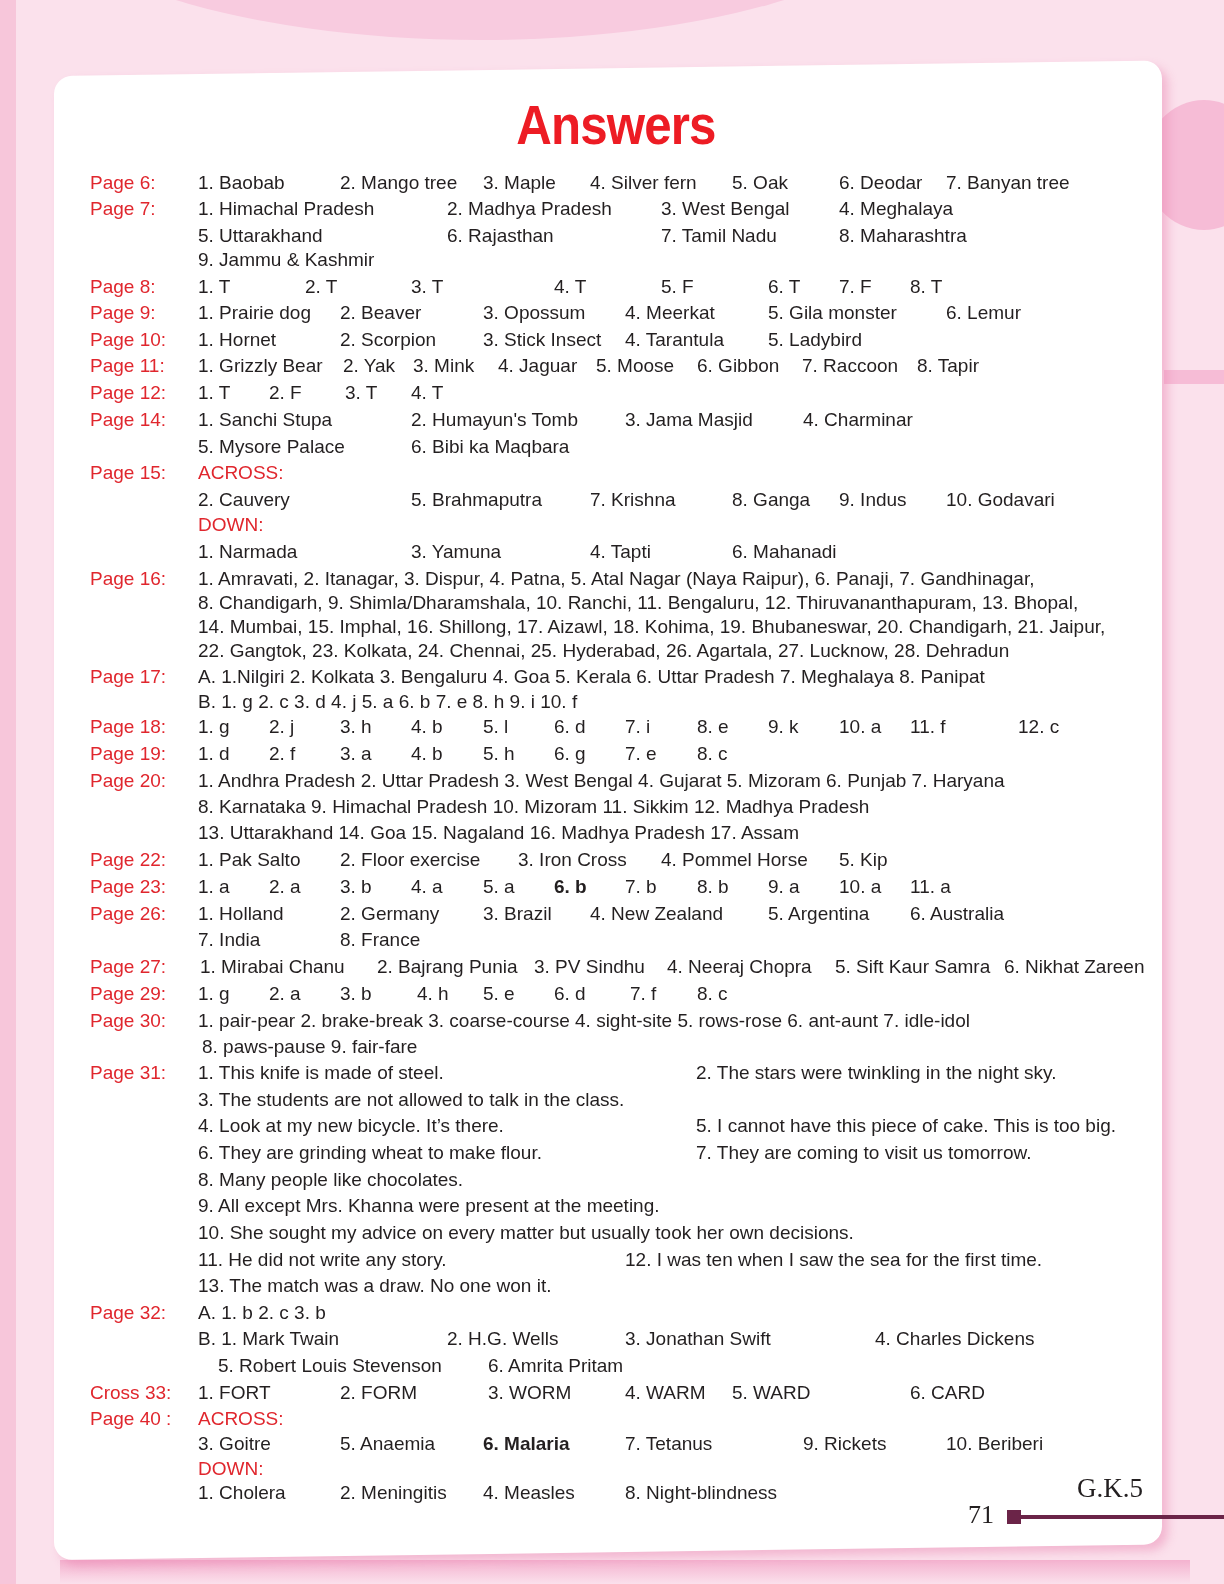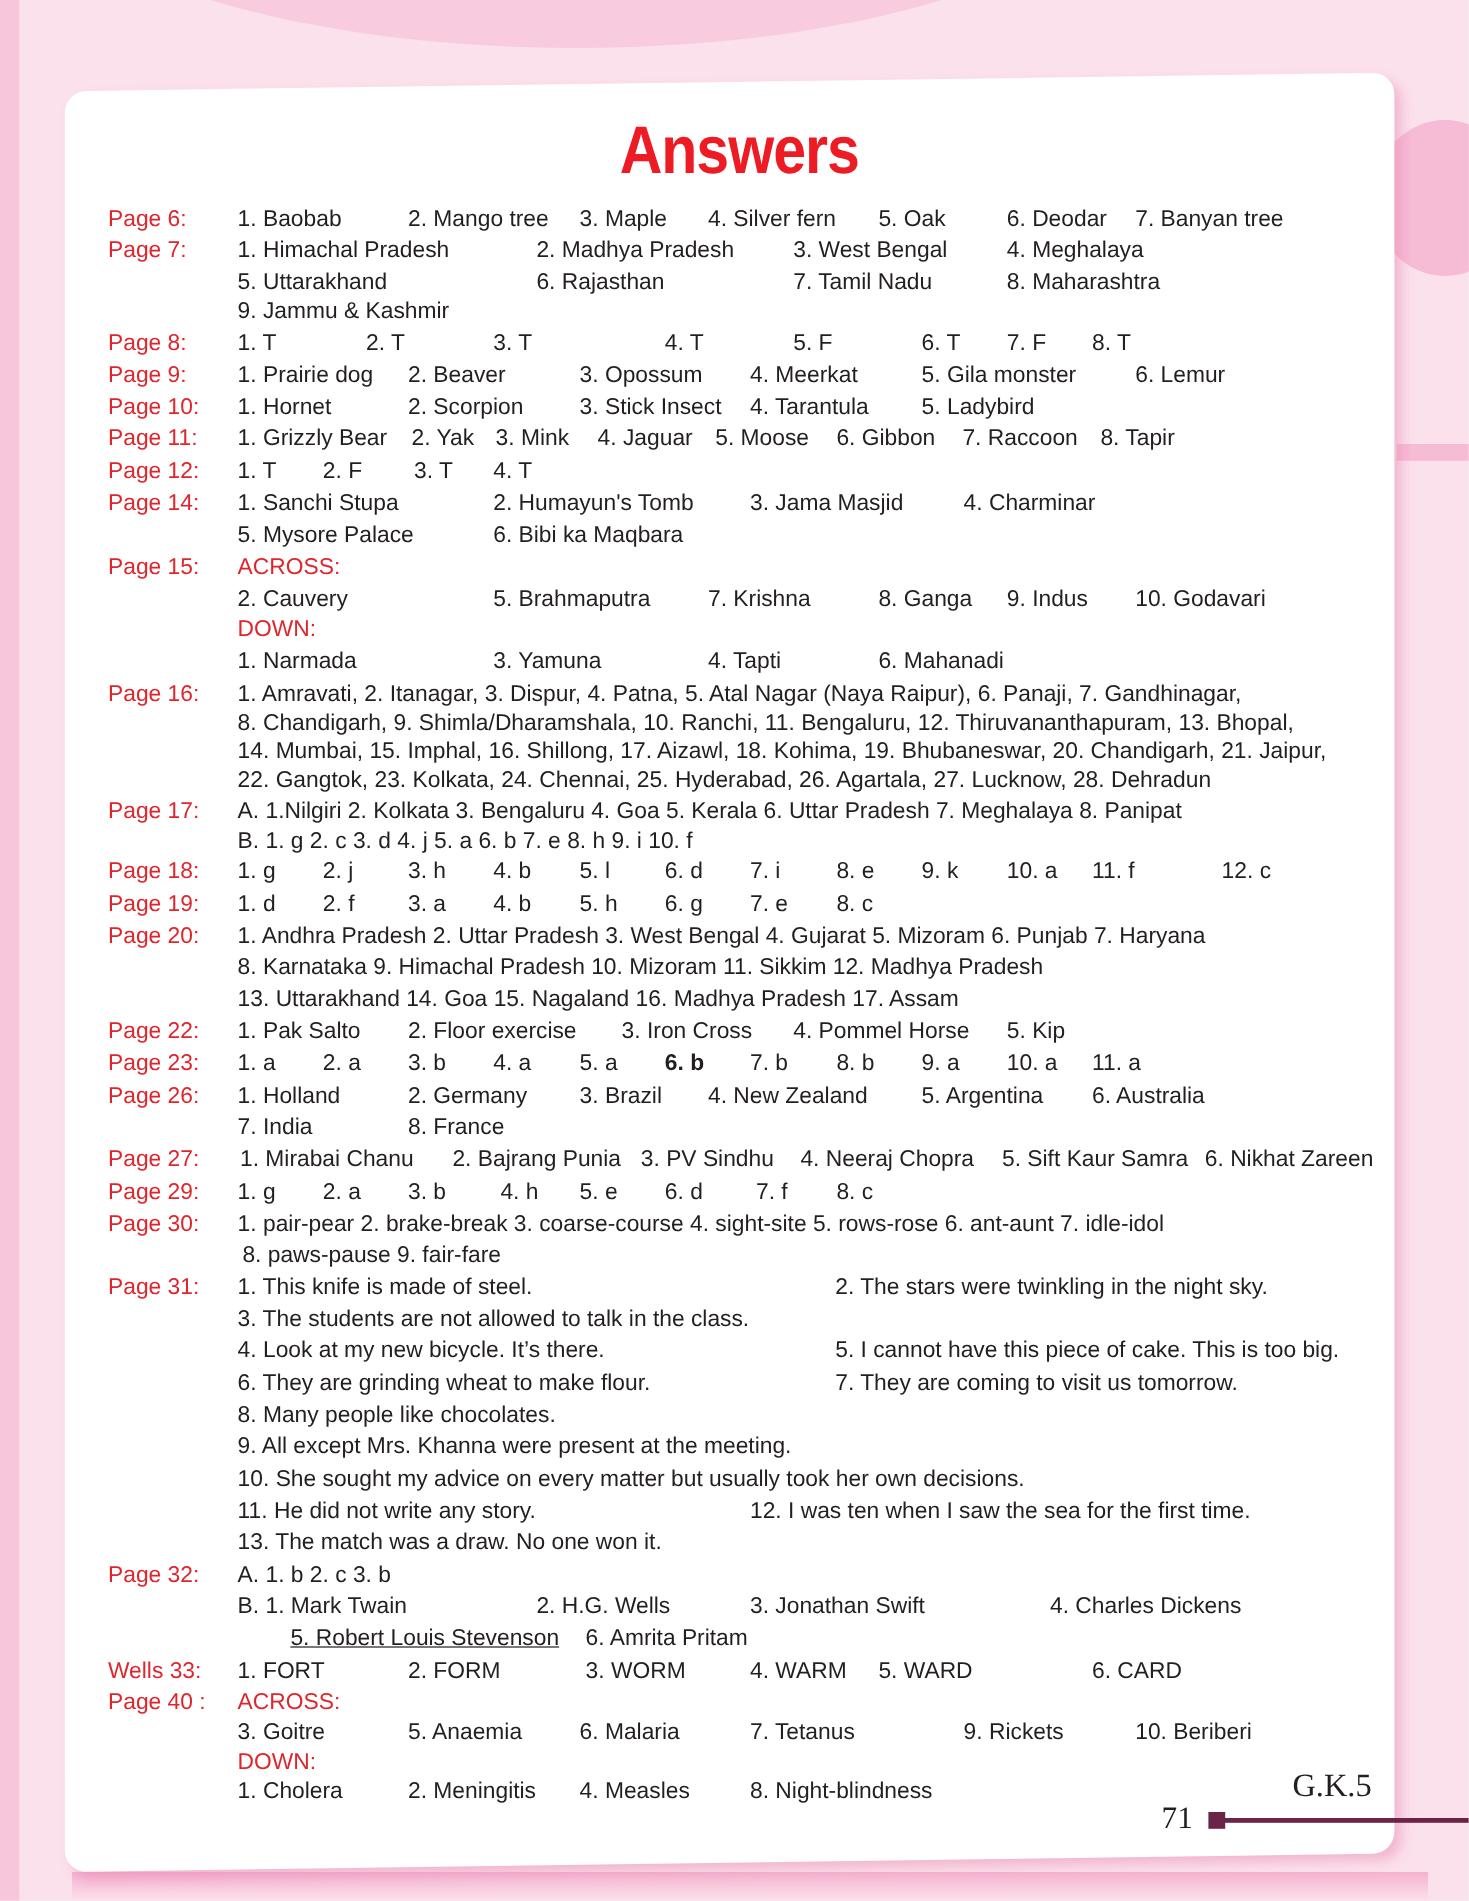--- a/index.html
+++ b/index.html
@@ -325,40 +325,40 @@
         <span class="label">Page 32:</span>
         <span class="item" style="left: 108px;">A.   1.  b      2. c      3. b</span>
       </div>
       <div class="row" style="top: 1326px;">
         <span class="item" style="left: 108px;">B.   1.    Mark Twain</span>
         <span class="item" style="left: 357px;">2. H.G. Wells</span>
         <span class="item" style="left: 535px;">3. Jonathan Swift</span>
         <span class="item" style="left: 785px;">4. Charles Dickens</span>
       </div>
       <div class="row" style="top: 1353px;">
-        <span class="item" style="left: 152px; text-decoration: underline;">5.    Robert Louis Stevenson</span>
+        <span class="item" style="left: 128px;">5.    Robert Louis Stevenson</span>
         <span class="item" style="left: 398px;">6. Amrita Pritam</span>
       </div>
       <div class="row" style="top: 1380px;">
-        <span class="label">Wells 33:</span>
+        <span class="label">Cross 33:</span>
         <span class="item" style="left: 108px;">1.    FORT</span>
         <span class="item" style="left: 250px;">2. FORM</span>
         <span class="item" style="left: 398px;">3. WORM</span>
         <span class="item" style="left: 535px;">4. WARM</span>
         <span class="item" style="left: 642px;">5. WARD</span>
         <span class="item" style="left: 820px;">6. CARD</span>
       </div>
       <div class="row" style="top: 1406px;">
         <span class="label">Page 40 :</span>
         <span class="item red" style="left: 108px;">ACROSS:</span>
       </div>
       <div class="row" style="top: 1431px;">
         <span class="item" style="left: 108px;">3.    Goitre</span>
         <span class="item" style="left: 250px;">5. Anaemia</span>
-        <span class="item" style="left: 393px;">6. Malaria</span>
+        <span class="item" style="left: 393px; font-weight: bold;">6. Malaria</span>
         <span class="item" style="left: 535px;">7. Tetanus</span>
         <span class="item" style="left: 713px;">9. Rickets</span>
         <span class="item" style="left: 856px;">10. Beriberi</span>
       </div>
       <div class="row" style="top: 1456px;">
         <span class="item red" style="left: 108px;">DOWN:</span>
       </div>
       <div class="row" style="top: 1480px;">
         <span class="item" style="left: 108px;">1. Cholera</span>
         <span class="item" style="left: 250px;">2. Meningitis</span>

